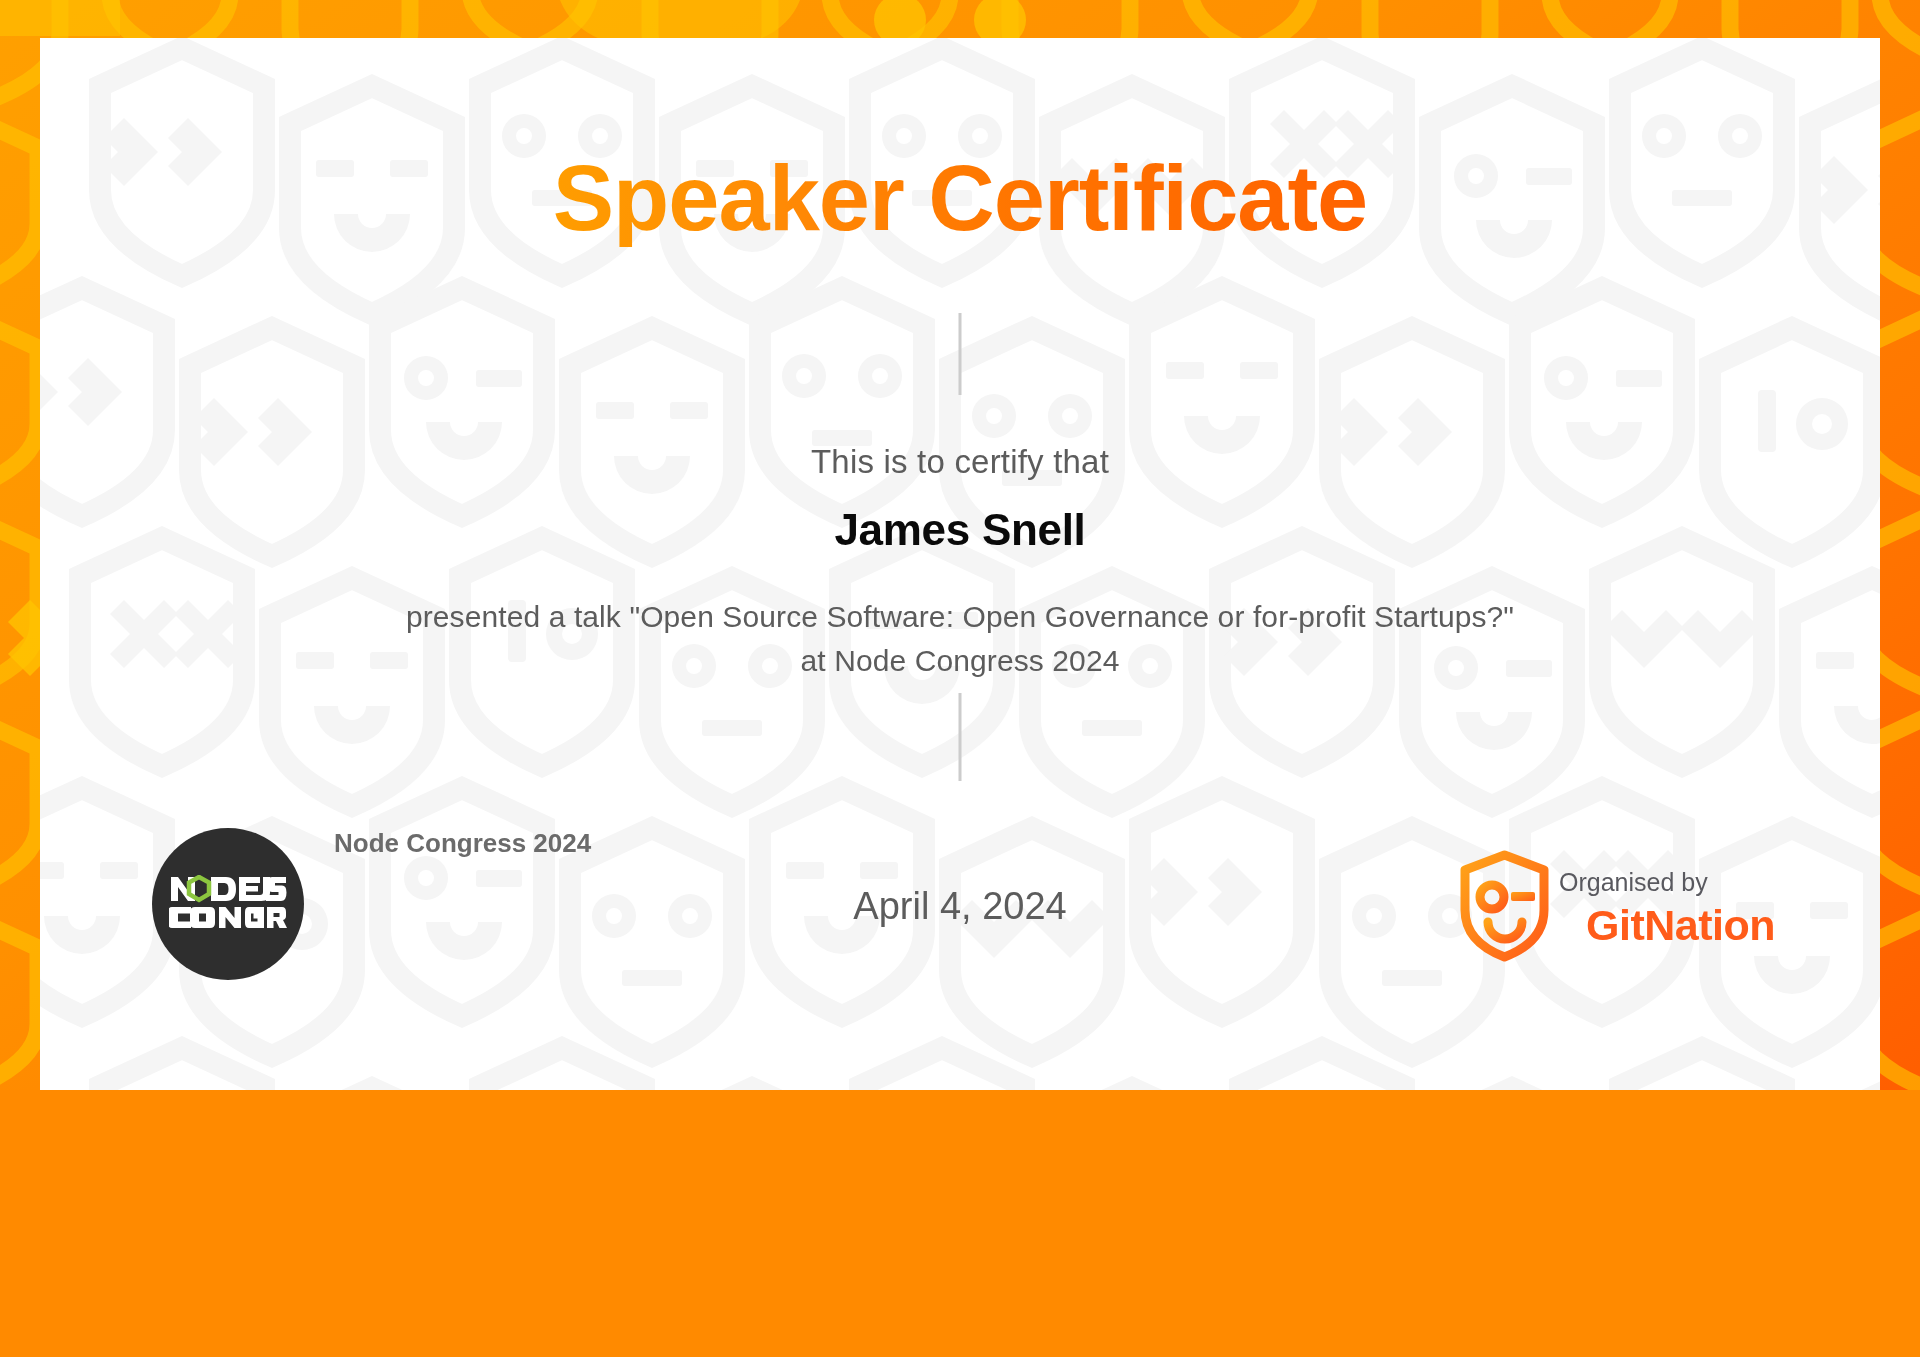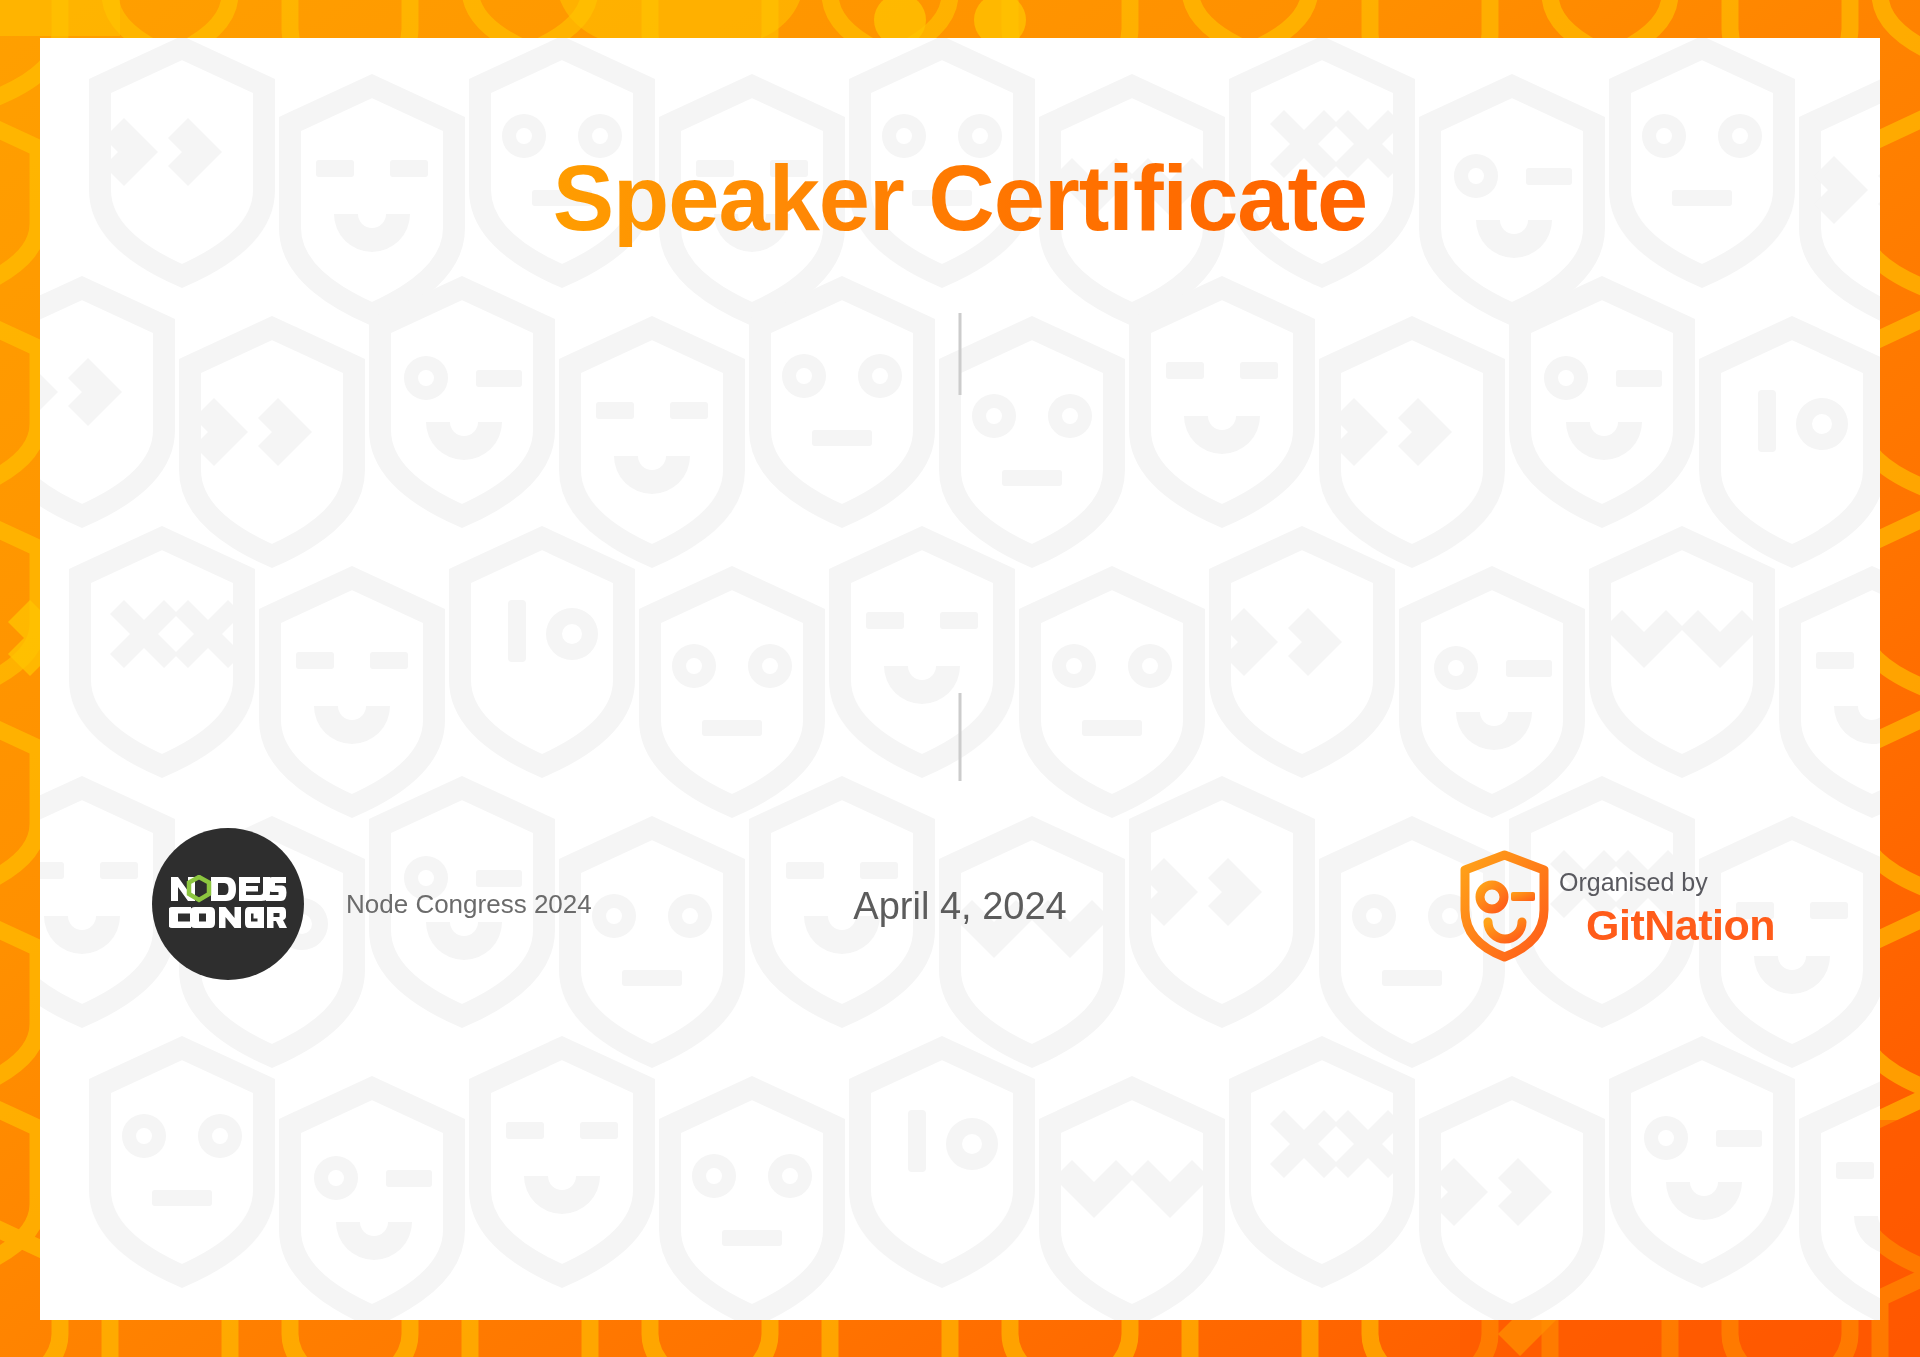--- a/index.html
+++ b/index.html
@@ -6,21 +6,21 @@
   html, body {
     width:1920px; height:1357px;
     font-family:"Liberation Sans", sans-serif;
     overflow:hidden;
     background:#FF8A00;
   }
 
   
   .certificate {
     position:relative;
-    width:1920px; height:1357px;
+    width:1920px; height:1090px;
     overflow:hidden;
     background:#FF9000;
   }
   .border-pattern {
     position:absolute; inset:0;
     overflow:hidden;
   }
   .border-pattern svg { position:absolute; inset:0; display:block; }
 
   
@@ -112,21 +112,21 @@
   
   .footer {
     position:absolute;
     left:0; right:0;
     top:790px;
     height:200px;
   }
   .footer-left {
     position:absolute;
     left:112px; top:0;
-    display:flex; align-items:center; gap:42px;
+    display:flex; gap:30px;font-weight:bold;
   }
   .event-logo {
     width:152px; height:152px;
     border-radius:50%;
     background:#2E2E2E;
     display:flex; align-items:center; justify-content:center;
     flex-shrink:0;
   }
   .event-name {
     font-size:26px;
@@ -402,20 +402,29 @@
         </g>
       </svg>
     </div>
 
     <div class="card-content">
 
       <div class="title">Speaker Certificate</div>
 
       <div class="divider-top"></div>
 
+      <div class="body-block">
+        <div class="certify-line">This is to certify that</div>
+
+        <div class="recipient">James Snell</div>
+
+        <div class="talk-line">presented a talk "Open Source Software: Open Governance or for-profit Startups?"</div>
+
+        <div class="event-line">at Node Congress 2024</div>
+      </div>
 
       <div class="divider-bottom"></div>
 
       <div class="footer">
 
         <div class="footer-left">
           <div class="event-logo">
             <svg width="118" height="58" viewBox="0 0 236 116" xmlns="http://www.w3.org/2000/svg">
 
               <g fill="#FFFFFF">

